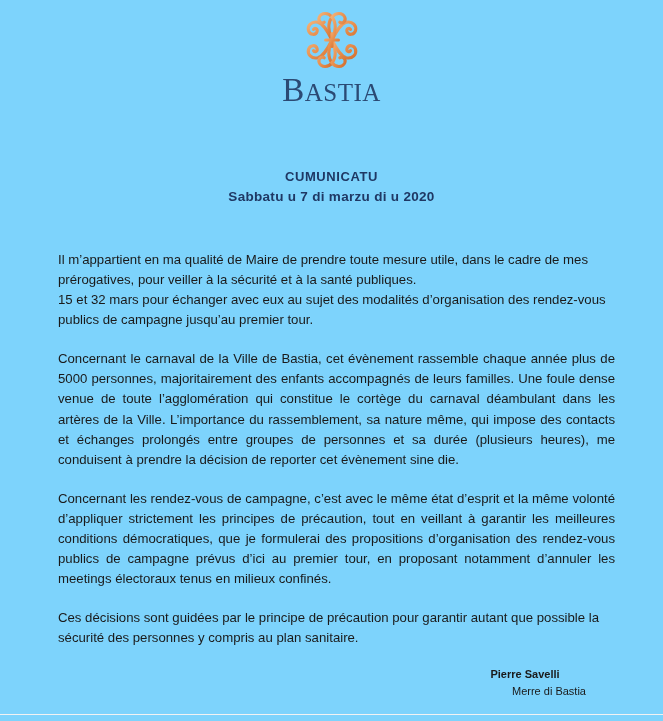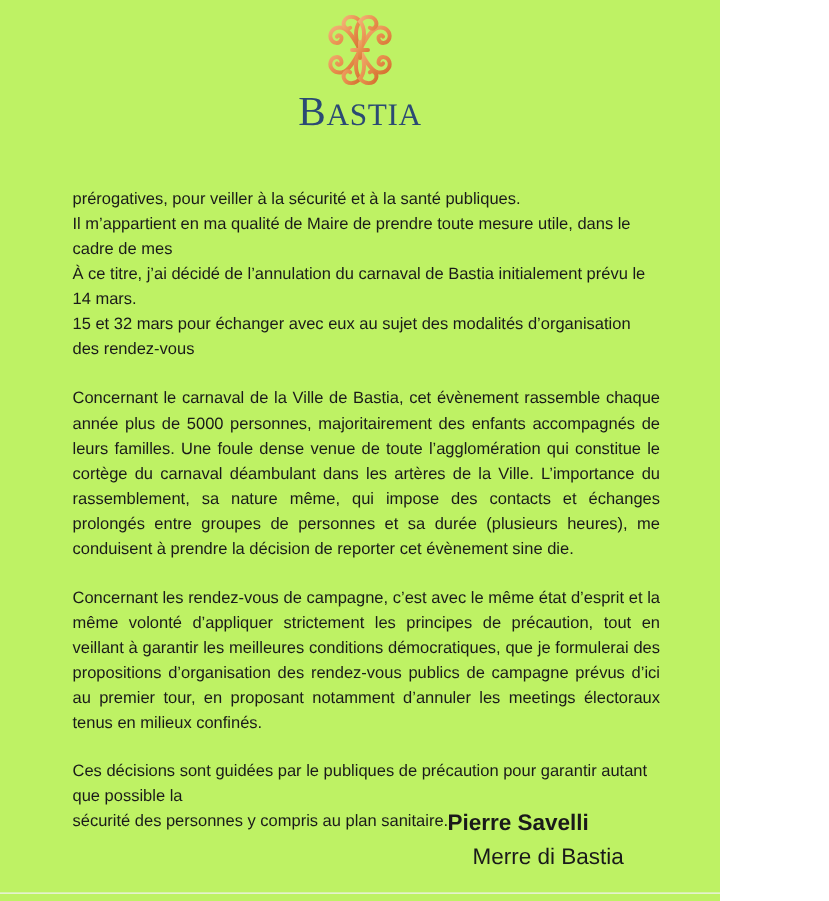--- a/index.html
+++ b/index.html
@@ -3,23 +3,23 @@
 <meta charset="utf-8">
 <style>
   html, body {
     margin: 0;
     padding: 0;
     background: #ffffff;
   }
 
   .page {
     position: relative;
-    width: 576px;
+    width: 663px;
     height: 721px;
-    background: #bef264;
+    background: #7dd3fc;
     overflow: hidden;
     font-family: "Liberation Sans", sans-serif;
     box-sizing: border-box;
   }
 
   
   .letterhead {
     padding-top: 8px;
     text-align: center;
   }
@@ -78,21 +78,21 @@
 
   .line { display: block; }
 
   
   .signature {
     position: absolute;
     right: 77px;
     bottom: 22px;
     text-align: center;
     color: #1a1a1a;
-    font-size: 18px;
+    font-size: 11px;
     line-height: 1.5;
   }
   .signature .name { font-weight: bold; }
   .signature .role { font-weight: normal; margin-left: 48px; }
 
   .bottom-rule {
     position: absolute;
     left: 0;
     right: 0;
     bottom: 6px;
@@ -129,36 +129,40 @@
         <path d="M50 45 C 56 57, 62 68, 70 70 C 79 72, 85 65, 83 58 C 81 52, 73 51, 71 57 C 70 61, 74 63, 76 60"></path>
         <path d="M50 45 C 56 57, 56 70, 50 77 C 55 84, 65 84, 68 77 C 70 72, 65 67, 61 70"></path>
 
         <path d="M50 36 L50 54 M41 45 L59 45"></path>
       </g>
     </svg>
 
     <div class="wordmark"><span class="cap">B</span><span class="rest">ASTIA</span></div>
   </div>
 
+  <div class="title-block">
+    <div class="subject">CUMUNICATU</div>
+    <div class="date">Sabbatu u 7 di marzu di u 2020</div>
+  </div>
 
   <div class="body">
 
     <p class="para flow">
+      <span class="line">Il m’appartient en ma qualité de Maire de prendre toute mesure utile, dans le cadre de mes</span>
       <span class="line">prérogatives, pour veiller à la sécurité et à la santé publiques.</span>
-      <span class="line">Il m’appartient en ma qualité de Maire de prendre toute mesure utile, dans le cadre de mes</span>
-      <span class="line">À ce titre, j’ai décidé de l’annulation du carnaval de Bastia initialement prévu le 14 mars.</span>
       <span class="line">15 et 32 mars pour échanger avec eux au sujet des modalités d’organisation des rendez-vous</span>
+      <span class="line">publics de campagne jusqu’au premier tour.</span>
     </p>
 
     <p class="para justified"><span>Concernant le carnaval de la Ville de Bastia, cet évènement rassemble chaque année plus de 5000 personnes, majoritairement des enfants accompagnés de leurs familles. Une foule dense venue de toute l’agglomération qui constitue le cortège du carnaval déambulant dans les artères de la Ville. L’importance du rassemblement, sa nature même, qui impose des contacts et échanges prolongés entre groupes de personnes et sa durée (plusieurs heures), me conduisent à prendre la décision de reporter cet évènement </span><span class="ital">sine die</span><span>.</span></p>
 
     <p class="para justified">Concernant les rendez-vous de campagne, c’est avec le même état d’esprit et la même volonté d’appliquer strictement les principes de précaution, tout en veillant à garantir les meilleures conditions démocratiques, que je formulerai des propositions d’organisation des rendez-vous publics de campagne prévus d’ici au premier tour, en proposant notamment d’annuler les meetings électoraux tenus en milieux confinés.</p>
 
     <p class="para flow">
-      <span class="line">Ces décisions sont guidées par le publiques de précaution pour garantir autant que possible la</span>
+      <span class="line">Ces décisions sont guidées par le principe de précaution pour garantir autant que possible la</span>
       <span class="line">sécurité des personnes y compris au plan sanitaire.</span>
     </p>
 
   </div>
 
   <div class="signature">
     <div class="name">Pierre Savelli</div>
     <div class="role">Merre di Bastia</div>
   </div>
 

